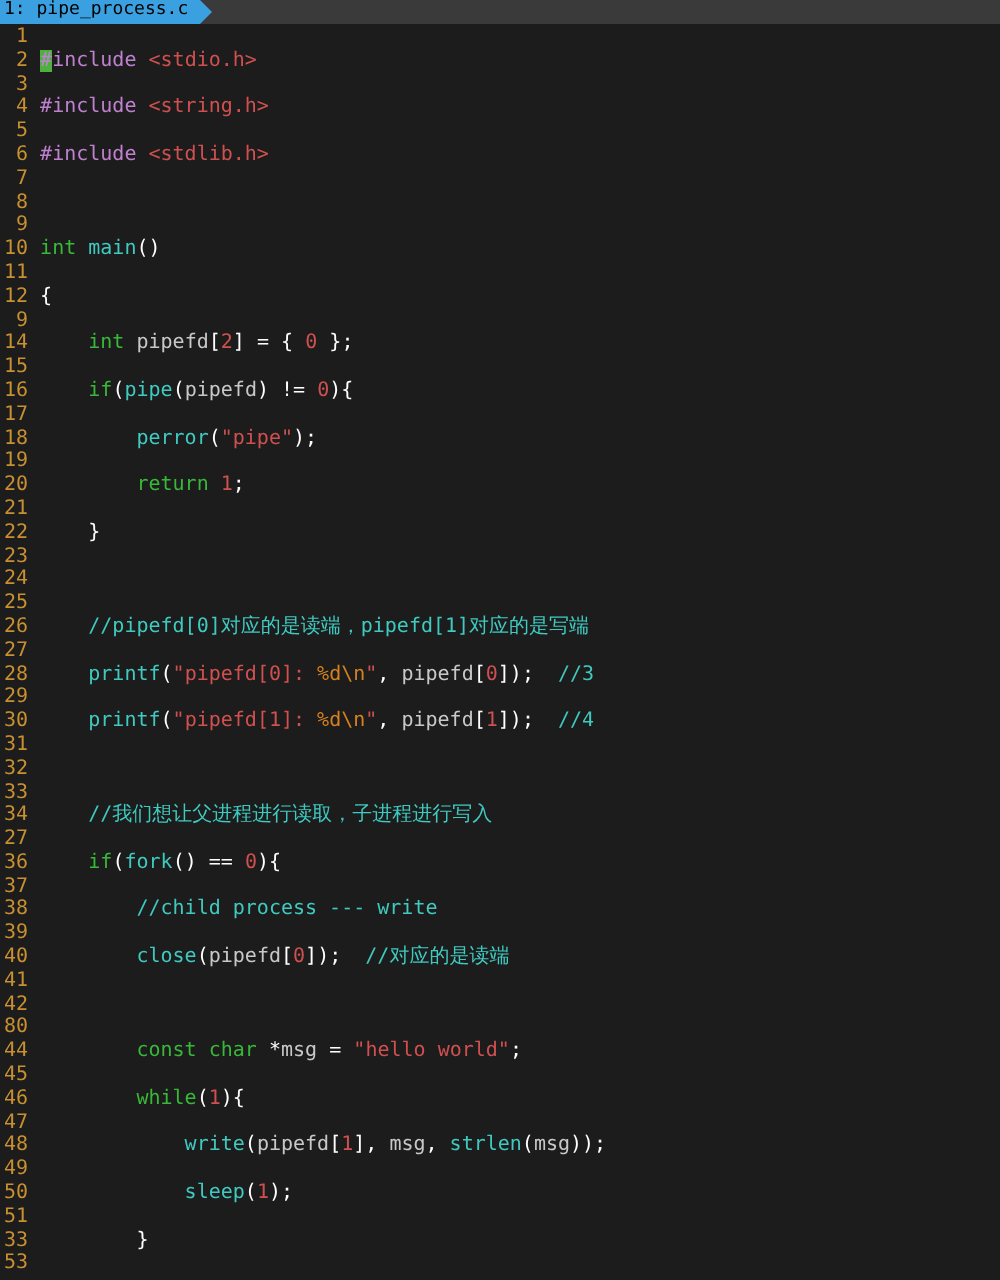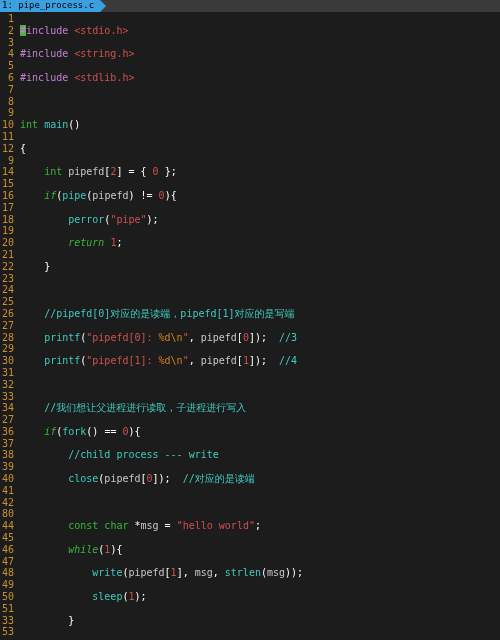--- a/index.html
+++ b/index.html
@@ -50,21 +50,21 @@
     padding: 0 6px 0 2px;
     user-select: none;
     min-width: 20px;
   }
   .code { white-space: pre; }
   .ln { height: 11.8px; }
   .cursor { background: #4fb040; color:#000; }
   
   .pp { color: #c080d0; }      
   .inc { color: #d05050; margin-top: 34px; }     
-  .kw { color: #38b838; font-style: italic; }      
+  .kw { color: #38b838; }      
   .ty { color: #38b838; margin-top: 24px; }      
   .fn { color: #3fcac0; }      
   .pn { color: #fff; }         
   .op { color: #fff; }
   .num { color: #d05050; }     
   .str { color: #d05050; }     
   .esc { color: #d68020; }     
   .cm { color: #3fcac0; }      
 </style>
 </head>

